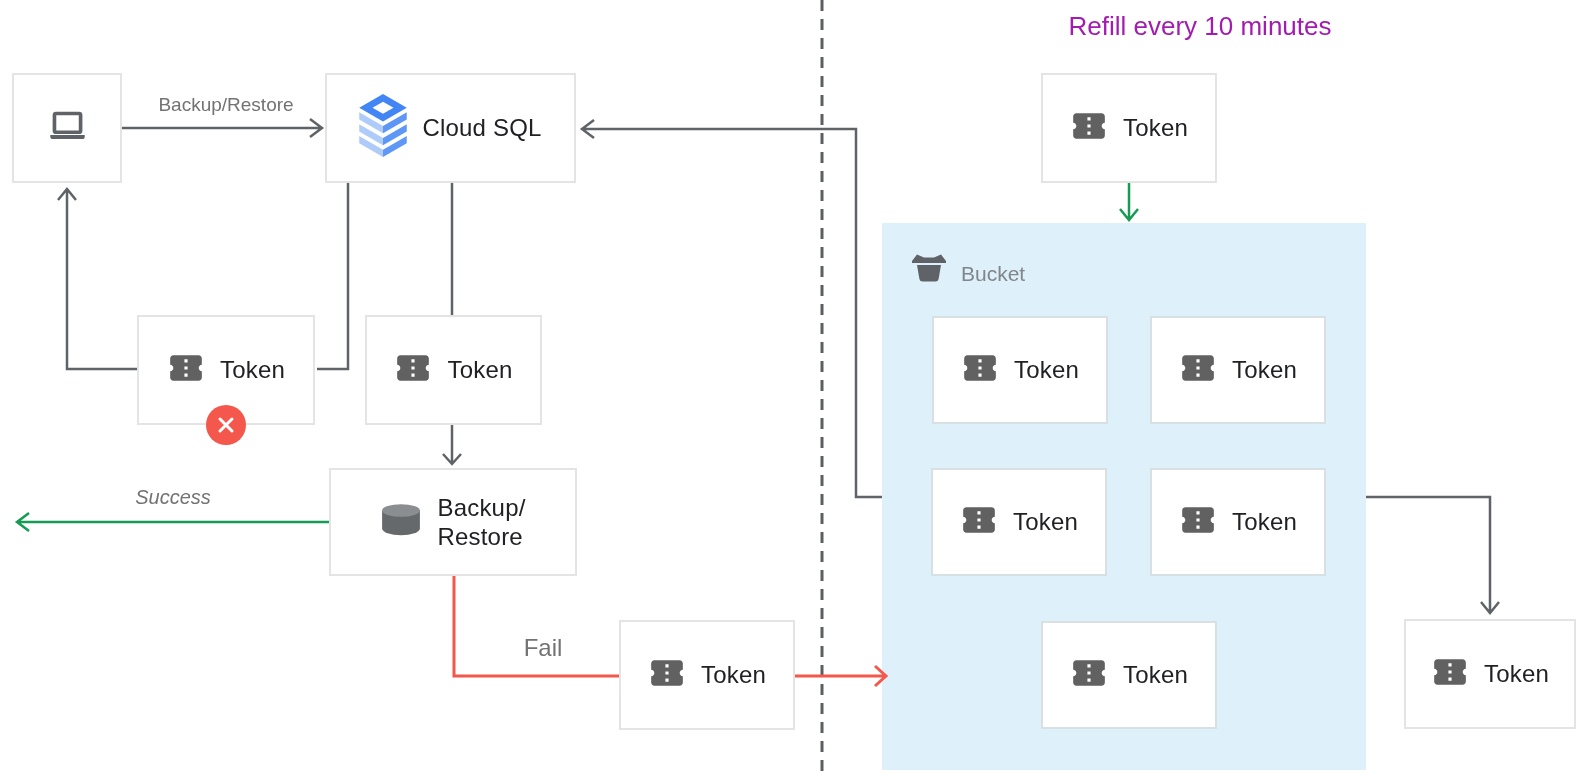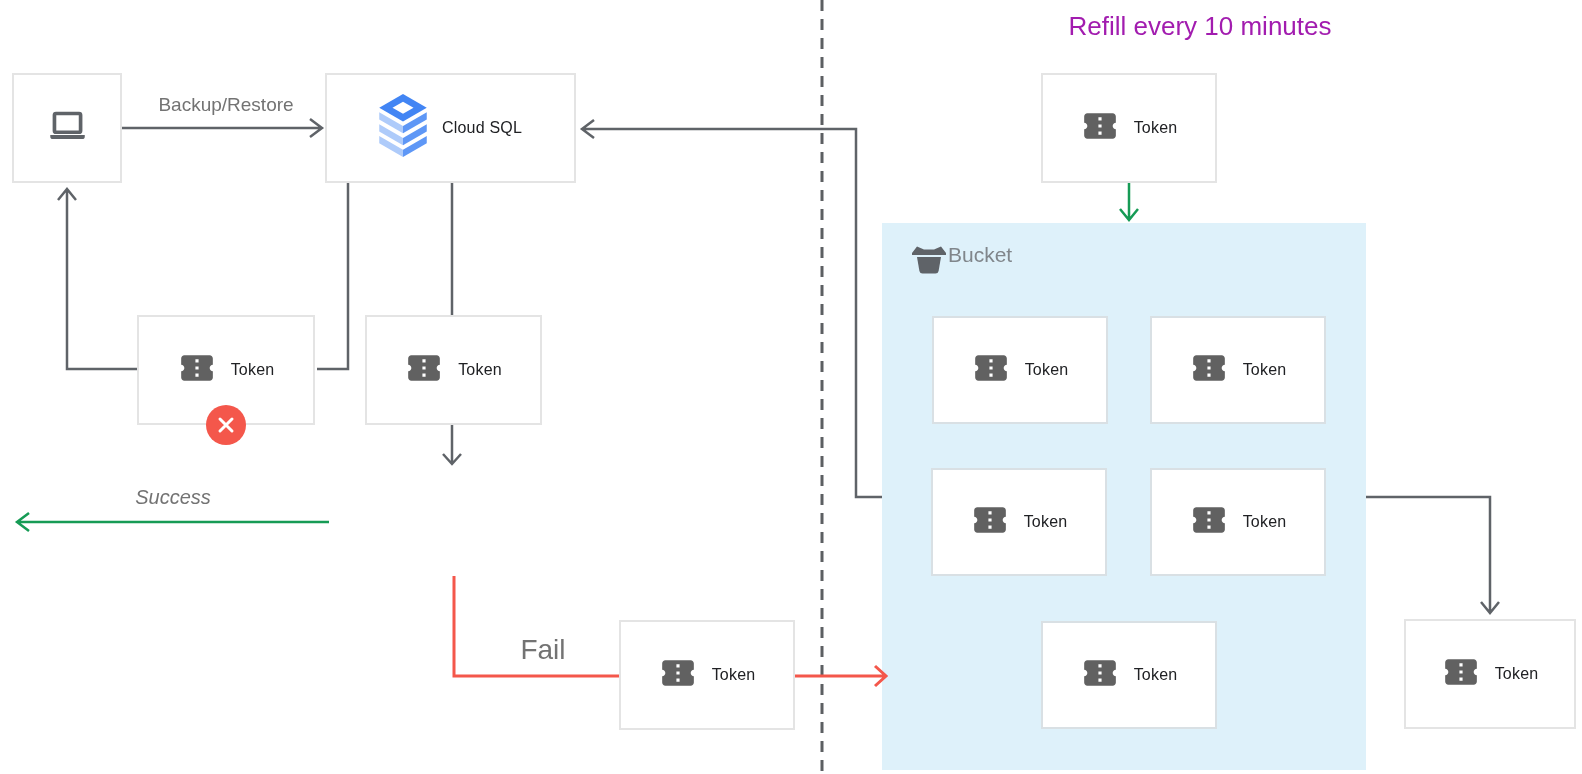--- a/index.html
+++ b/index.html
@@ -7,26 +7,26 @@
     position:relative; width:1582px; height:774px; background:#fff;
     font-family:"Liberation Sans", sans-serif; overflow:hidden;
   }
   
   .node {
     position:absolute; box-sizing:border-box; background:#fff;
     border:2px solid #e4e4e4;
     display:flex; align-items:center; justify-content:center; gap:15px;
     z-index:2;
   }
-  .node .label { font-size:16px; color:#202124; letter-spacing:.2px; }
+  .node .label { font-size:24px; color:#202124; letter-spacing:.2px; }
   .node .label.two-line { line-height:29px; }
   
   .bucket-region { position:absolute; left:882px; top:223px; width:484px; height:547px; background:#def1fa; }
   .bucket-region .node { border-color:#d9e0e4; }
-  .bucket-header { position:absolute; left:28px; top:20px; display:flex; align-items:flex-start; gap:0; z-index:2; }
+  .bucket-header { position:absolute; left:28px; top:28px; display:flex; align-items:flex-end; gap:13px; z-index:2; }
   .bucket-header .glabel-inline { font-size:21px; color:#80868b; }
   
   .glabel { position:absolute; color:#737373; z-index:2; }
   .title {
     position:absolute; left:1050px; top:11px; width:300px; text-align:center;
     font-size:26px; font-weight:400; color:#a21caf; z-index:2;
   }
   
   svg.overlay { position:absolute; left:0; top:0; z-index:1; }
   
@@ -147,20 +147,32 @@
       </svg>
   </div>
 
   <div class="node" style="left:365px; top:315px; width:177px; height:110px;">
     <span><svg width="38" height="38" viewBox="0 0 24 24">
           <path fill="#616161" d="M22 10V6c0-1.11-.9-2-2-2H4c-1.1 0-1.99.89-1.99 2v4c1.1 0 1.99.9 1.99 2s-.89 2-1.99 2v4c0 1.1.9 2 2 2h16c1.1 0 2-.9 2-2v-4c-1.1 0-2-.9-2-2s.9-2 2-2zm-9 7.5h-2v-2h2v2zm0-4.5h-2v-2h2v2zm0-4.5h-2v-2h2v2z"></path>
         </svg></span>
     <span class="label">Token</span>
   </div>
 
+  <div class="node" style="left:329px; top:468px; width:248px; height:108px;">
+    <span>
+      <svg width="42" height="34" viewBox="0 0 40 32">
+        <path d="M2 7 V24 a18 6.5 0 0 0 36 0 V7 Z" fill="#66696c"></path>
+        <ellipse cx="20" cy="7" rx="18" ry="6" fill="#8a8e91"></ellipse>
+      </svg>
+    </span>
+    <span class="label two-line">
+      <div>Backup/</div>
+      <div>Restore</div>
+    </span>
+  </div>
 
   <div class="node" style="left:619px; top:620px; width:176px; height:110px;">
     <span><svg width="38" height="38" viewBox="0 0 24 24">
           <path fill="#616161" d="M22 10V6c0-1.11-.9-2-2-2H4c-1.1 0-1.99.89-1.99 2v4c1.1 0 1.99.9 1.99 2s-.89 2-1.99 2v4c0 1.1.9 2 2 2h16c1.1 0 2-.9 2-2v-4c-1.1 0-2-.9-2-2s.9-2 2-2zm-9 7.5h-2v-2h2v2zm0-4.5h-2v-2h2v2zm0-4.5h-2v-2h2v2z"></path>
         </svg></span>
     <span class="label">Token</span>
   </div>
 
   <div class="node" style="left:1041px; top:73px; width:176px; height:110px;">
     <span><svg width="38" height="38" viewBox="0 0 24 24">
@@ -172,15 +184,15 @@
   <div class="node" style="left:1404px; top:619px; width:172px; height:110px;">
     <span><svg width="38" height="38" viewBox="0 0 24 24">
           <path fill="#616161" d="M22 10V6c0-1.11-.9-2-2-2H4c-1.1 0-1.99.89-1.99 2v4c1.1 0 1.99.9 1.99 2s-.89 2-1.99 2v4c0 1.1.9 2 2 2h16c1.1 0 2-.9 2-2v-4c-1.1 0-2-.9-2-2s.9-2 2-2zm-9 7.5h-2v-2h2v2zm0-4.5h-2v-2h2v2zm0-4.5h-2v-2h2v2z"></path>
         </svg></span>
     <span class="label">Token</span>
   </div>
 
   <div class="title">Refill every 10 minutes</div>
   <div class="glabel" style="left:136px; top:94px; width:180px; text-align:center; font-size:19px;">Backup/Restore</div>
   <div class="glabel" style="left:130px; top:486px; width:86px; text-align:center; font-size:20px;font-style:italic;">Success</div>
-  <div class="glabel" style="left:515px; top:634px; width:56px; text-align:center; font-size:28px;">Fail</div>
+  <div class="glabel" style="left:515px; top:634px; width:56px; text-align:center; font-size:24px;">Fail</div>
 
 </div>
 
 </body></html>

